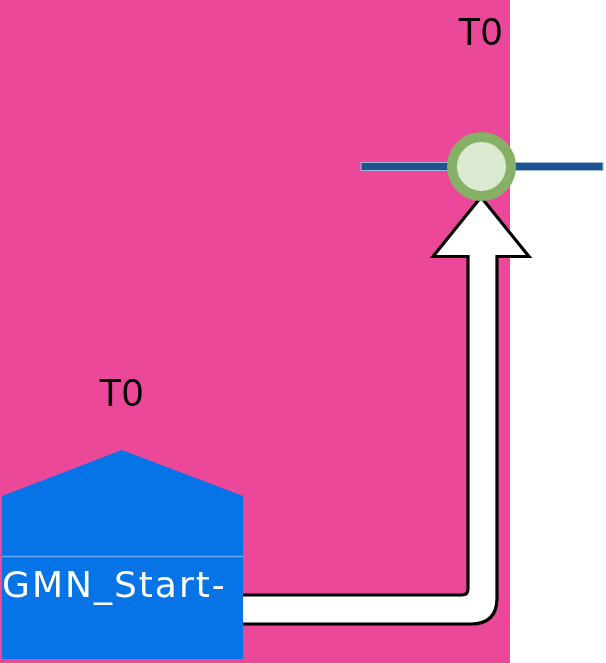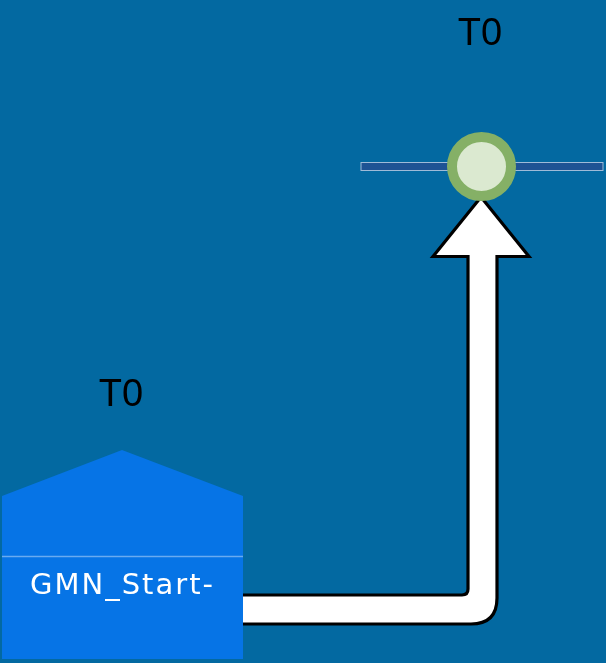--- a/index.html
+++ b/index.html
@@ -6,23 +6,23 @@
     margin: 0;
     padding: 0;
     width: 606px;
     height: 663px;
     background: #ffffff;
     overflow: hidden;
     font-family: "Liberation Sans", sans-serif;
   }
   .canvas {
     position: relative;
-    width: 606px;
+    width: 510px;
     height: 663px;
-    background: #0369a1;
+    background: #ec4899;
   }
   .shapes-svg {
     position: absolute;
     left: 0;
     top: 0;
     width: 606px;
     height: 663px;
   }
   .time-label {
     position: absolute;
@@ -33,24 +33,23 @@
     color: #000000;
     white-space: nowrap;
   }
   .time-label-event { left: 430px; top: 13px; }
   .time-label-task  { left: 71px;  top: 374px; }
   .task-label {
     position: absolute;
     left: 2px;
     top: 562px;
     width: 241px;
-    text-align: center;
     color: #ffffff;
     font-family: "DejaVu Sans", sans-serif;
-    font-size: 29px;
+    font-size: 36px;
     line-height: 45px;
     letter-spacing: 2px;
     white-space: nowrap;
   }
 </style>
 </head>
 <body>
 
 <div class="canvas">
 

